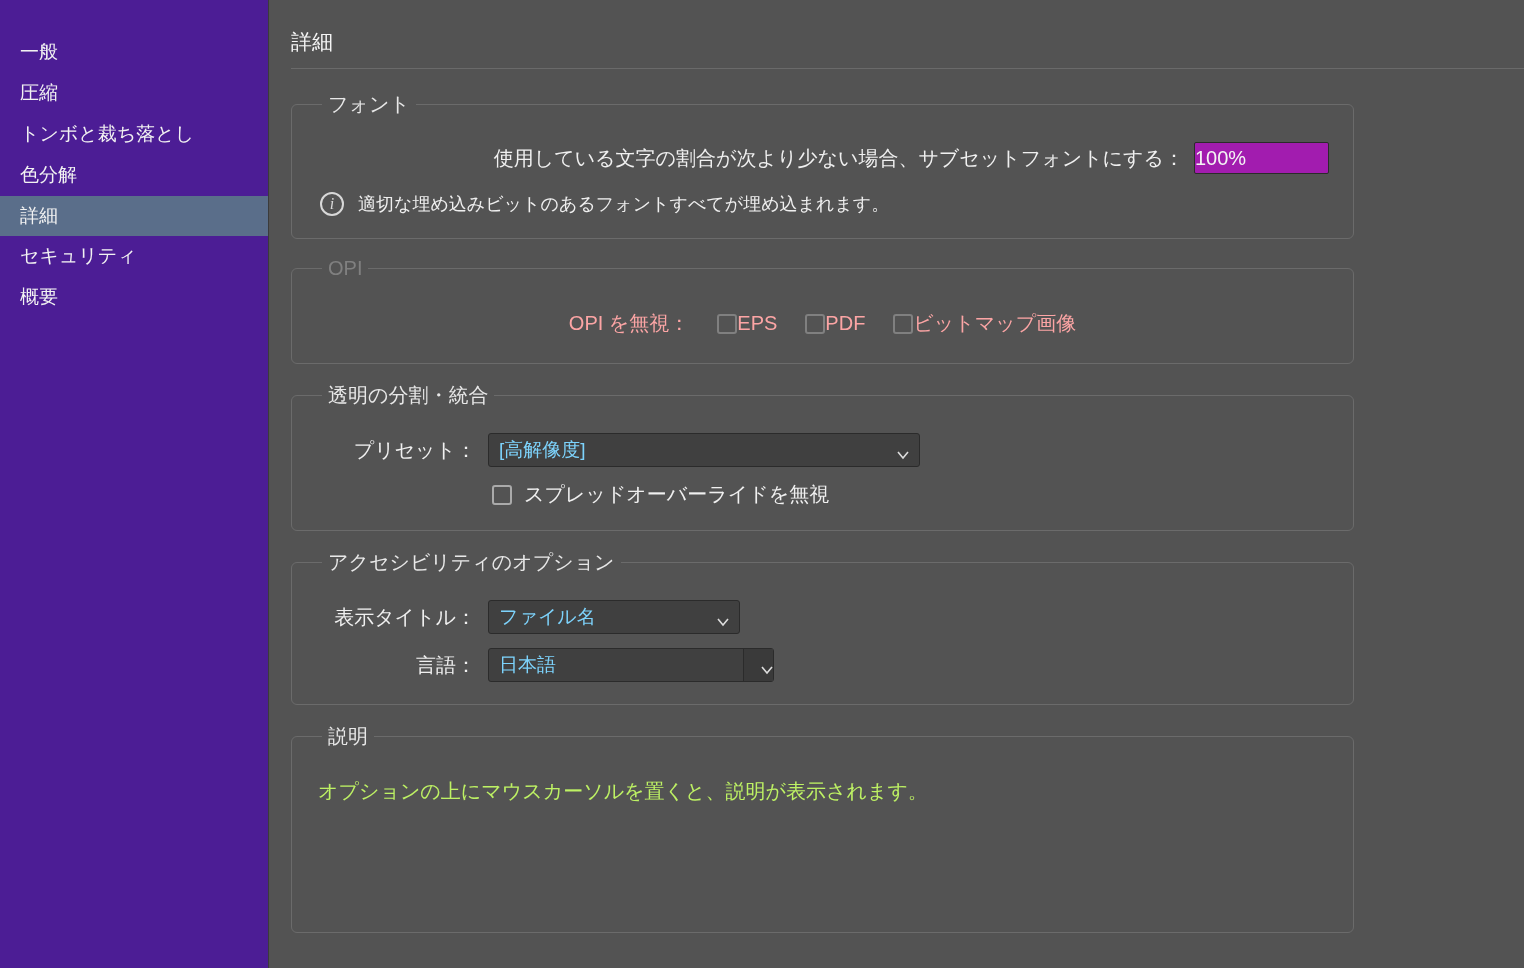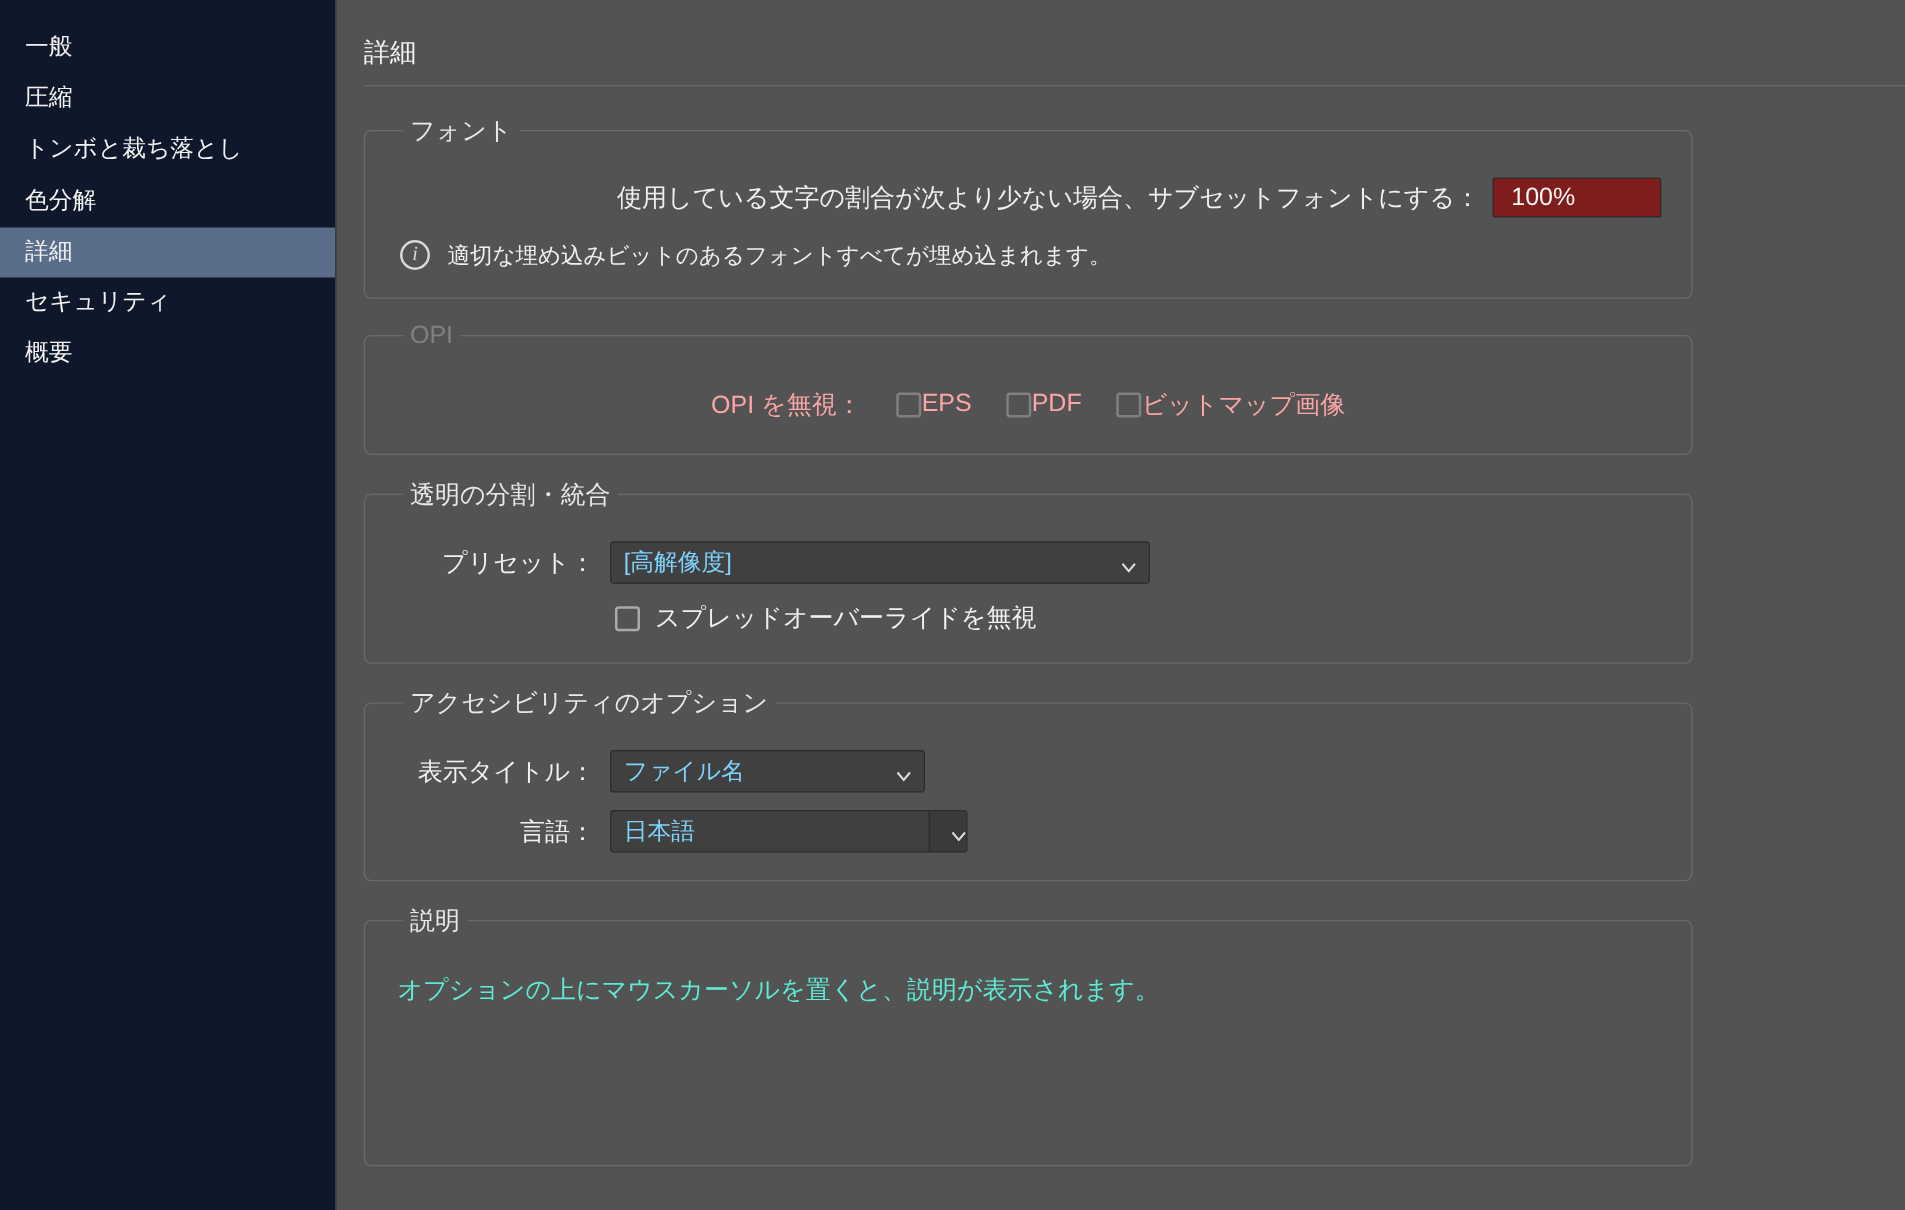--- a/index.html
+++ b/index.html
@@ -4,23 +4,23 @@
 <style>
   * { box-sizing: border-box; margin: 0; padding: 0; }
   html, body { height: 100%; }
   body {
     background: #535353; color: #ffffff;
     font-family: "Hiragino Kaku Gothic ProN","Hiragino Sans","Yu Gothic",Meiryo,sans-serif;
     font-size: 19px; display: flex;
   }
 
   .sidebar {
-    width: 269px; background: #0f172a;
+    width: 269px; background: #4c1d95;
     border-right: 1px solid #3b3b3b; flex-shrink: 0;
-    padding-top: 18px;
+    padding-top: 32px;
   }
   .sidebar-item {
     padding: 10px 20px; color: #f2f2f2; cursor: default;
     font-size: 19px; line-height: 1.1;
   }
   .sidebar-item.selected { background: #5a6e8a; }
 
   .main { flex: 1; padding: 28px 0 0 22px; overflow: auto; }
   .main-inner { padding-right: 170px; }
   .page-title { font-size: 21px; color: #f4f4f4; margin-bottom: 12px; }
@@ -34,22 +34,22 @@
   fieldset.group > legend {
     font-size: 20px; color: #e8e8e8; padding: 0 6px;
     margin-left: 6px;
   }
   fieldset.group.disabled > legend { color: #808080; }
   fieldset.group.disabled .opi-line { color: #fca5a5; }
 
   .font-row { display: flex; align-items: center; justify-content: flex-end; gap: 10px; }
   .font-row .lbl { font-size: 20px; color: #f0f0f0; }
   input.text {
-    background: #7f1d1d; border: 1px solid #2b2b2b; color: #f4f4f4;
-    font-size: 20px; padding: 2px 14px; height: 32px; border-radius: 2px;
+    background: #a21caf; border: 1px solid #2b2b2b; color: #f4f4f4;
+    font-size: 20px; padding: 2px 0; height: 32px; border-radius: 2px;
   }
   input.subset { width: 135px; }
 
   .info-row { display: flex; align-items: center; gap: 14px; margin-top: 18px; }
   .info-icon {
     width: 24px; height: 24px; border: 2px solid #d8d8d8; border-radius: 50%;
     display: inline-flex; align-items: center; justify-content: center;
     font-family: Georgia, serif; font-style: italic; font-size: 16px;
     line-height: 1; color: #d8d8d8; flex-shrink: 0; margin-left: 4px;
   }
@@ -80,21 +80,21 @@
   .combo .combo-main { flex:1; padding-right: 10px; }
   .combo .combo-btn {
     width: 30px; height: 100%; border-left: 1px solid #2b2b2b;
     display: inline-flex; align-items: center; justify-content: center;
     background: #3a3a3a;
   }
 
   .checkbox-row { display: flex; align-items: center; gap: 12px; margin-left: 176px; }
   .checkbox-row .cblabel { font-size: 20px; color:#f0f0f0; }
 
-  .desc-text { font-size: 20px; color: #5eead4; padding: 4px 2px 0 2px; }
+  .desc-text { font-size: 20px; color: #bef264; padding: 4px 2px 0 2px; }
   fieldset.desc { min-height: 210px; }
 </style>
 </head>
 <body>
 
 <div class="sidebar">
   <div class="sidebar-item">一般</div>
   <div class="sidebar-item">圧縮</div>
   <div class="sidebar-item">トンボと裁ち落とし</div>
   <div class="sidebar-item">色分解</div>

